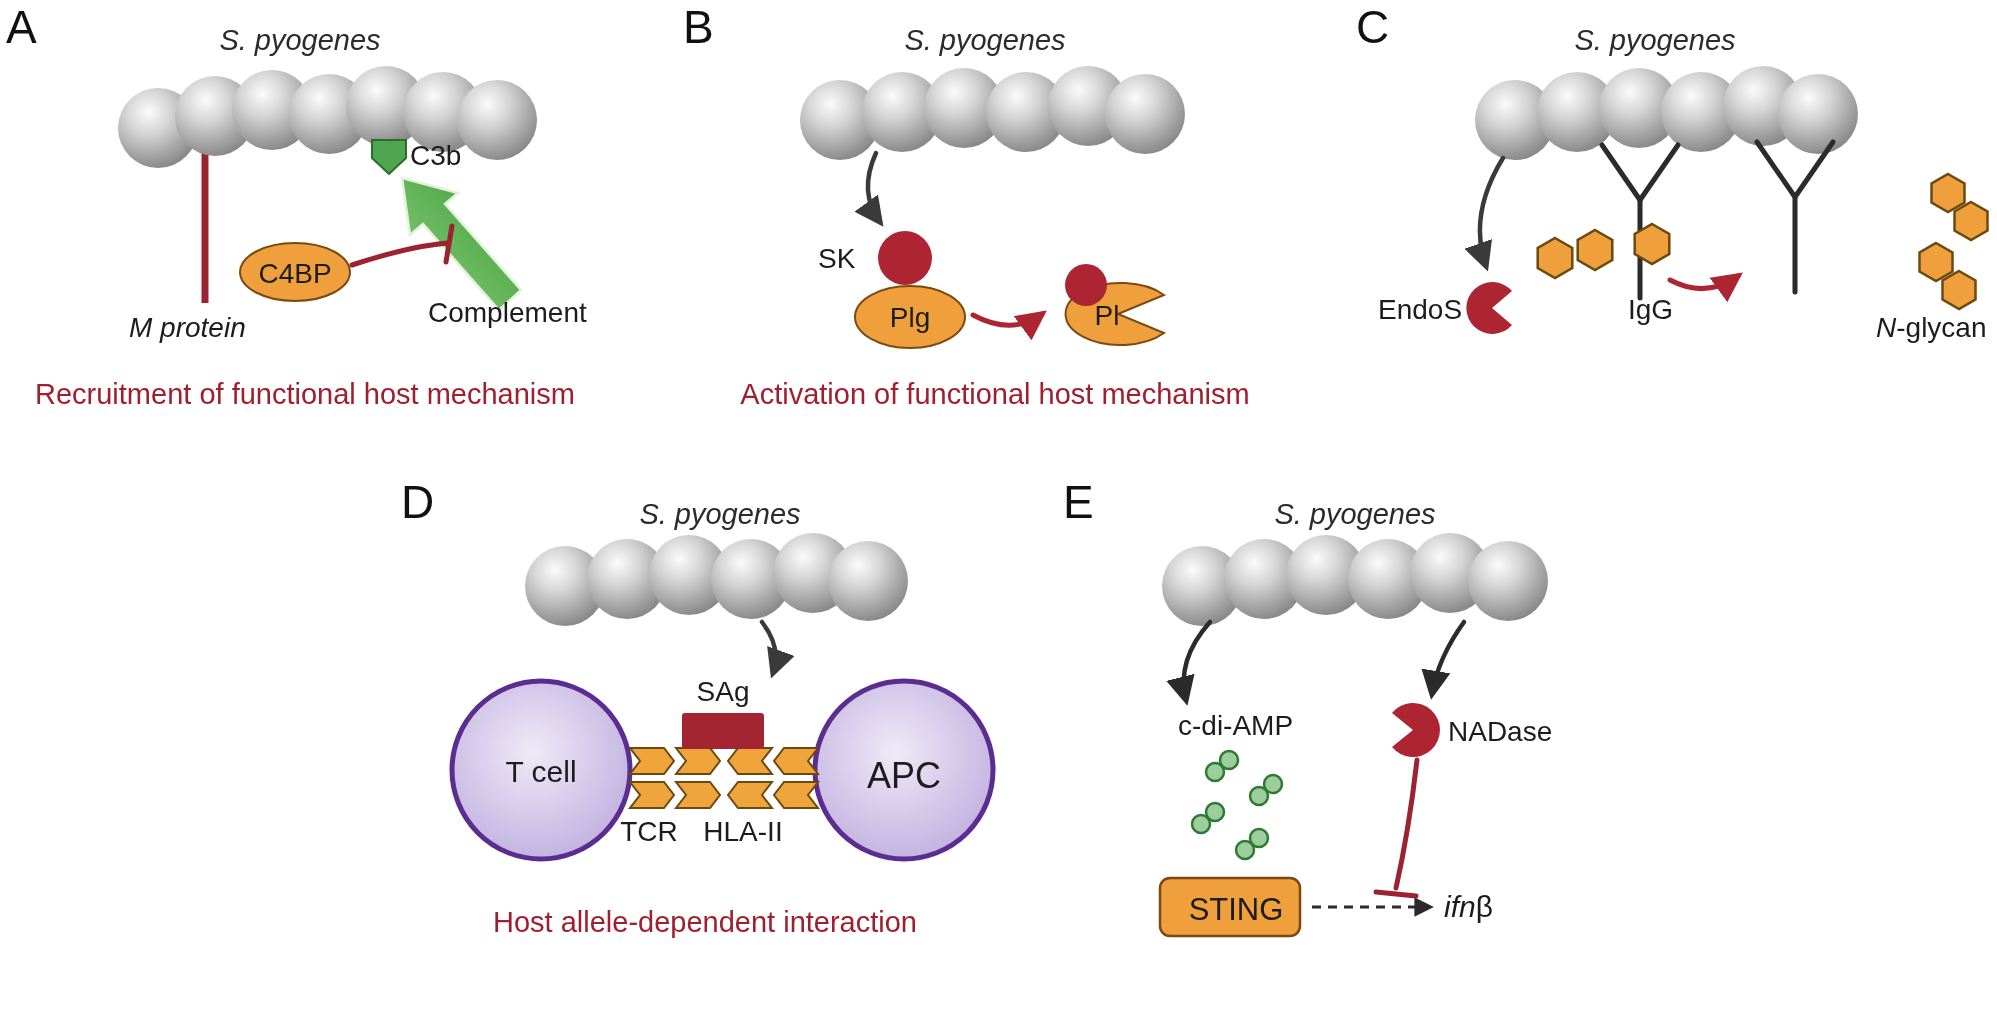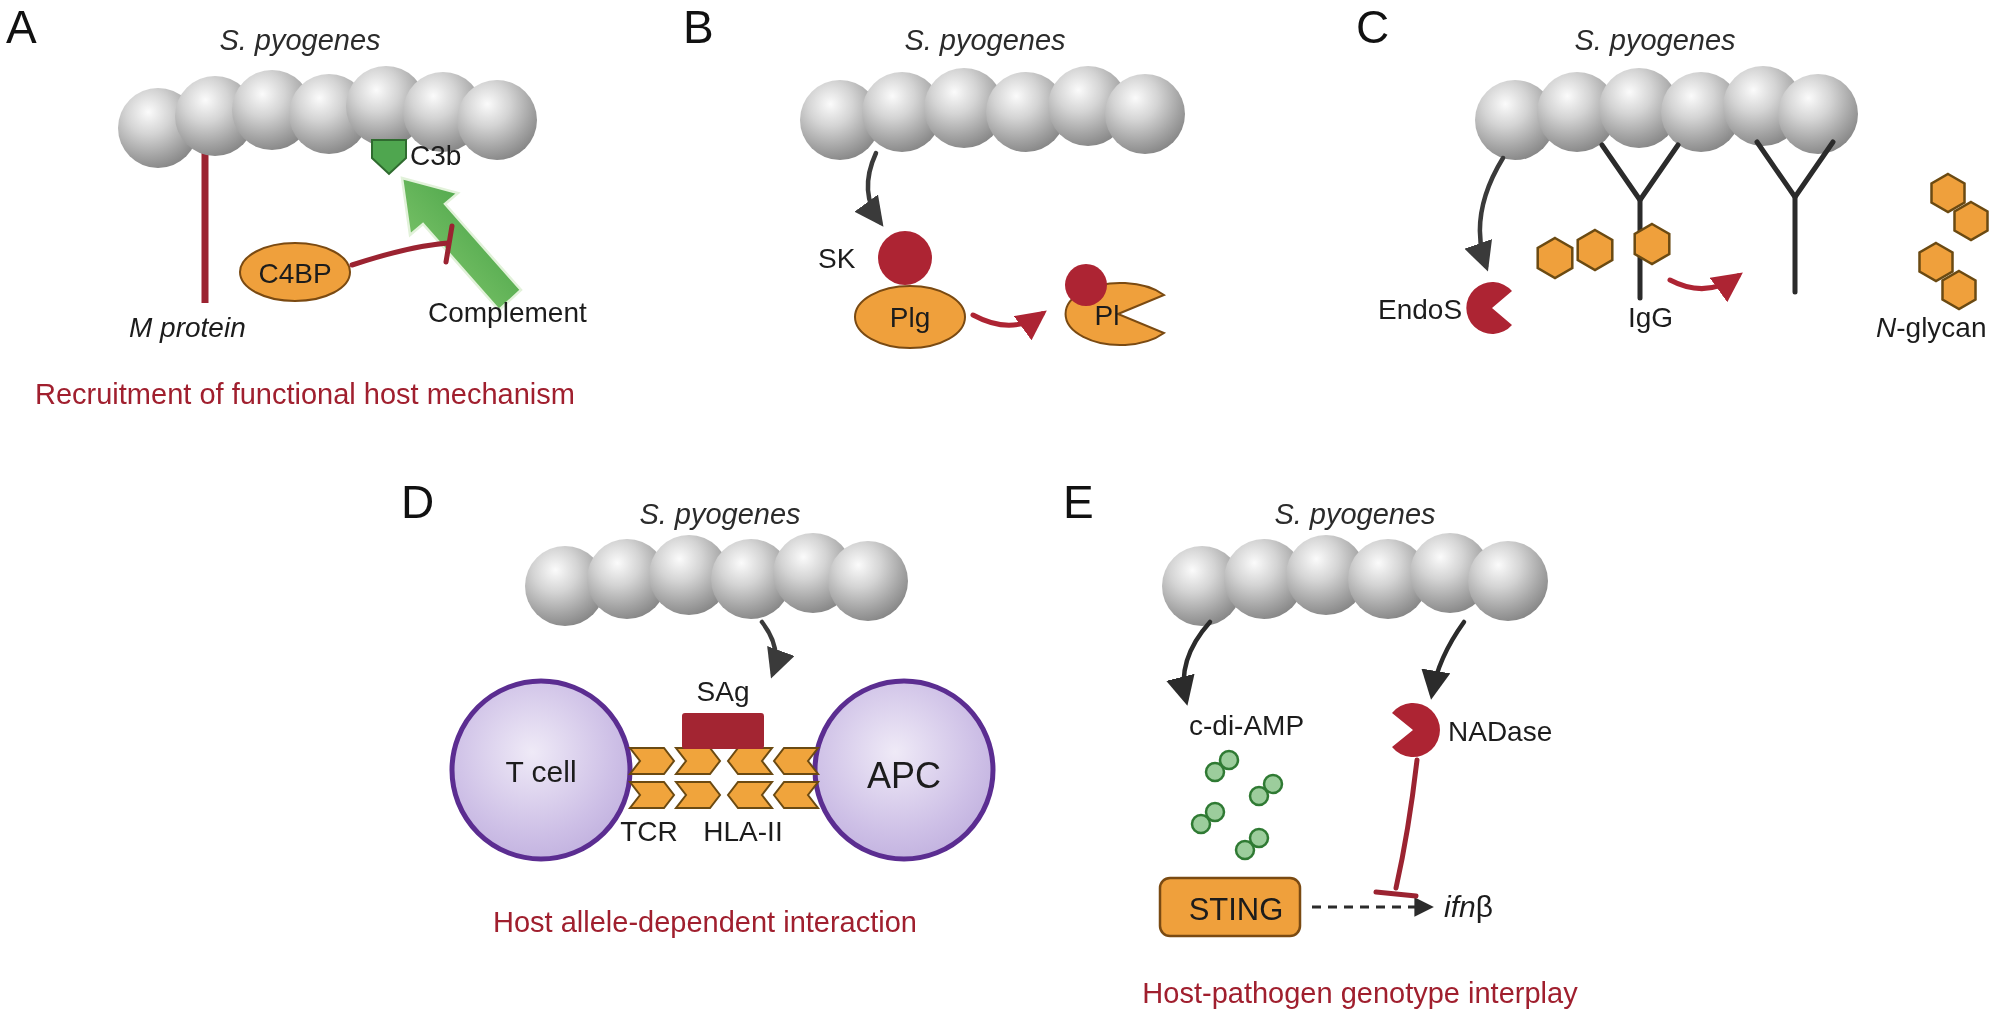--- a/index.html
+++ b/index.html
@@ -89,20 +89,21 @@
       <ellipse cx="270" cy="317" rx="55" ry="31" fill="#EFA03C" stroke="#7a4a12" stroke-width="2"></ellipse>
       <path d="M 333 315 Q 372 336 402 314" fill="none" stroke="#AD2433" stroke-width="5" stroke-linecap="round" marker-end="url(#mBr)"></path>
       <path d="M 478 314 L 524 295 A 55 31 0 1 0 524 333 Z" fill="#EFA03C" stroke="#7a4a12" stroke-width="2"></path>
       <circle cx="446" cy="285" r="21" fill="#AD2433"></circle>
     </svg>
     <div class="abs letter" style="left:43px;top:0;">B</div>
     <div class="abs organism" style="left:195px;top:24px;width:300px;">S. pyogenes</div>
     <div class="abs lbl" style="left:178px;top:243px;">SK</div>
     <div class="abs lbl center" style="left:220px;top:302px;width:100px;">Plg</div>
     <div class="abs lbl center" style="left:437px;top:300px;width:60px;">Pl</div>
+    <div class="abs caption" style="left:95px;top:378px;width:520px;">Activation of functional host mechanism</div>
   </div>
 
   <div class="panel" id="panel-c" style="left:1340px;top:0;width:657px;height:420px;">
     <svg width="657" height="420" viewBox="0 0 657 420">
       <defs>
         <radialGradient id="sgC" cx="0.38" cy="0.3" r="0.8">
           <stop offset="0" stop-color="#fbfbfb"></stop>
             <stop offset="0.35" stop-color="#d4d4d4"></stop>
           <stop offset="0.7" stop-color="#a3a3a3"></stop>
             <stop offset="1" stop-color="#7b7b7b"></stop>
@@ -141,21 +142,21 @@
       <g fill="#EFA03C" stroke="#6b4a12" stroke-width="2.5">
         <polygon points="608,174 624.5,183.5 624.5,202.5 608,212 591.5,202.5 591.5,183.5"></polygon>
         <polygon points="631,202 647.5,211.5 647.5,230.5 631,240 614.5,230.5 614.5,211.5"></polygon>
         <polygon points="596,243 612.5,252.5 612.5,271.5 596,281 579.5,271.5 579.5,252.5"></polygon>
         <polygon points="619,271 635.5,280.5 635.5,299.5 619,309 602.5,299.5 602.5,280.5"></polygon>
       </g>
     </svg>
     <div class="abs letter" style="left:16px;top:0;">C</div>
     <div class="abs organism" style="left:160px;top:24px;width:310px;">S. pyogenes</div>
     <div class="abs lbl" style="left:38px;top:294px;">EndoS</div>
-    <div class="abs lbl" style="left:288px;top:302px;">IgG</div>
+    <div class="abs lbl" style="left:288px;top:294px;">IgG</div>
     <div class="abs lbl" style="left:536px;top:312px;"><span class="it">N</span><span>-glycan</span></div>
   </div>
 
   <div class="panel" id="panel-d" style="left:390px;top:470px;width:620px;height:470px;">
     <svg width="620" height="470" viewBox="0 0 620 470">
       <defs>
         <radialGradient id="sgD" cx="0.38" cy="0.3" r="0.8">
           <stop offset="0" stop-color="#fbfbfb"></stop>
             <stop offset="0.35" stop-color="#d4d4d4"></stop>
           <stop offset="0.7" stop-color="#a3a3a3"></stop>
@@ -237,20 +238,19 @@
         <circle cx="205" cy="380" r="9"></circle>
           <circle cx="219" cy="368" r="9"></circle>
       </g>
       <rect x="120" y="408" width="140" height="58" rx="10" fill="#EFA03C" stroke="#7a4a12" stroke-width="2.5"></rect>
       <path d="M 272 437 L 390 437" fill="none" stroke="#2b2b2b" stroke-width="3" stroke-dasharray="9 7" marker-end="url(#mEd)"></path>
       <path d="M 377 290 Q 369 360 356 418" fill="none" stroke="#9B2331" stroke-width="5" stroke-linecap="round"></path>
       <line x1="336" y1="422" x2="376" y2="426" stroke="#9B2331" stroke-width="5" stroke-linecap="round"></line>
     </svg>
     <div class="abs letter" style="left:23px;top:5px;">E</div>
     <div class="abs organism" style="left:165px;top:28px;width:300px;">S. pyogenes</div>
-    <div class="abs lbl" style="left:138px;top:240px;margin-left:11px;">c-di-AMP</div>
+    <div class="abs lbl" style="left:138px;top:240px;">c-di-AMP</div>
     <div class="abs lbl" style="left:408px;top:246px;">NADase</div>
     <div class="abs lbl center" style="left:120px;top:422px;width:140px;font-size:31px;padding-left:12px;">STING</div>
     <div class="abs lbl" style="left:404px;top:420px;font-size:30px;"><span class="it">ifn</span><span>β</span></div>
-    <div class="abs caption" style="left:70px;top:507px;width:500px;">Host-pathogen genotype interplay</div>
   </div>
 
 </div>
 
 </body></html>

